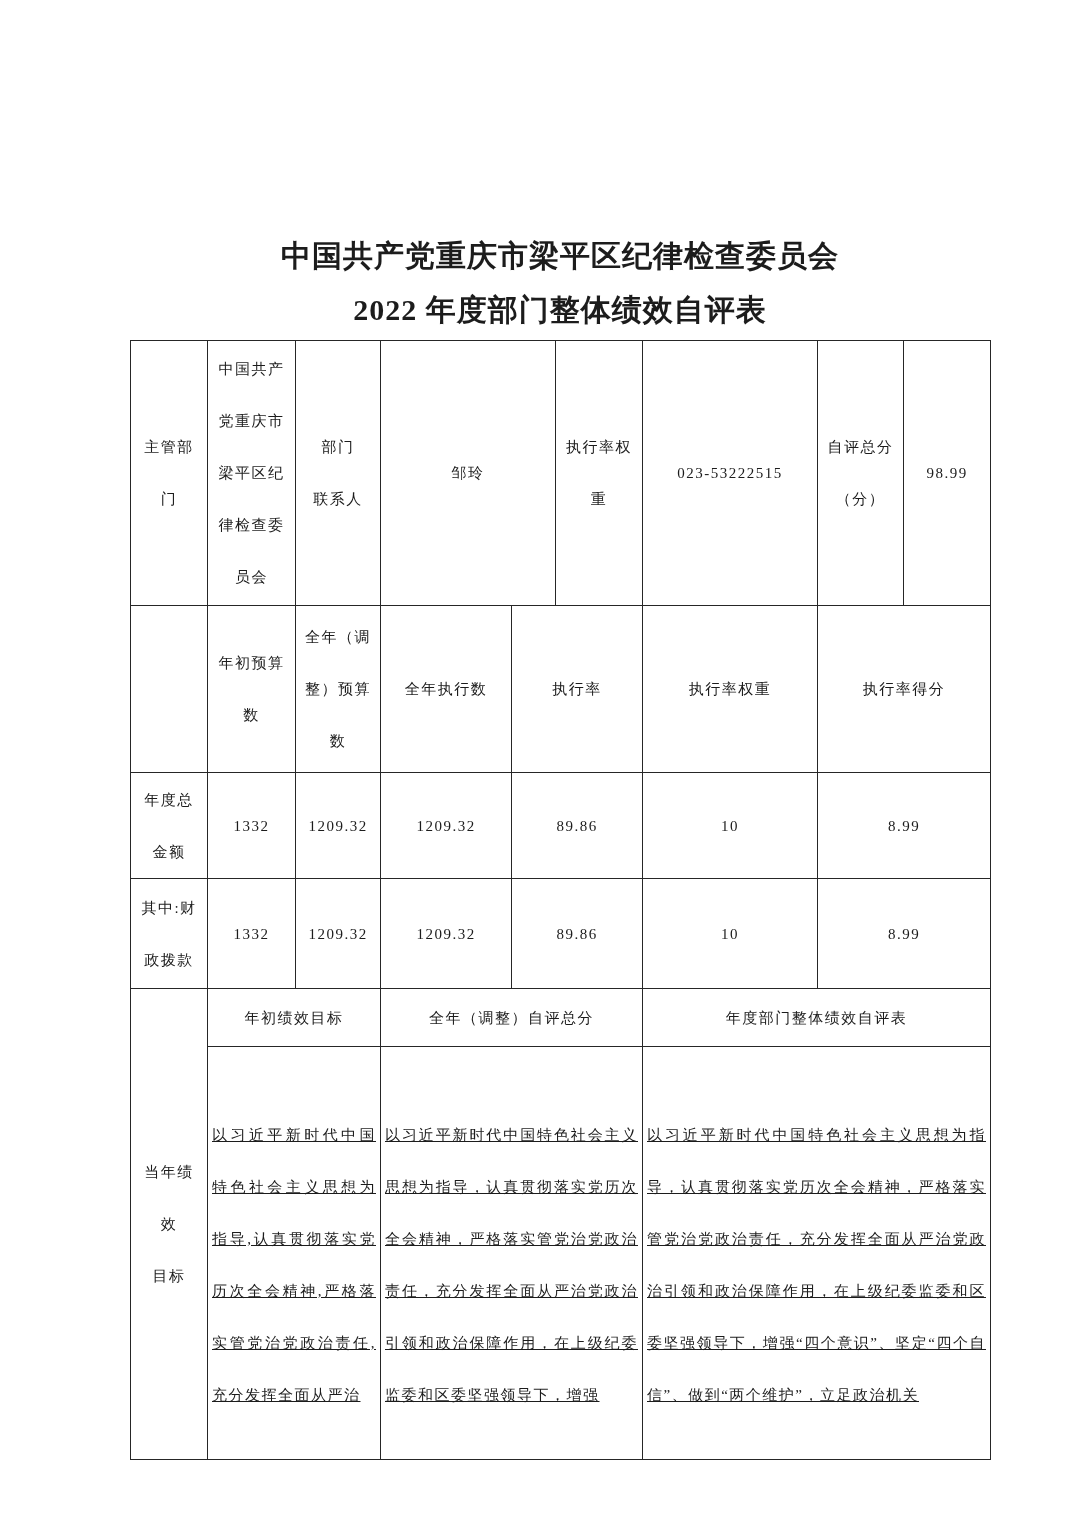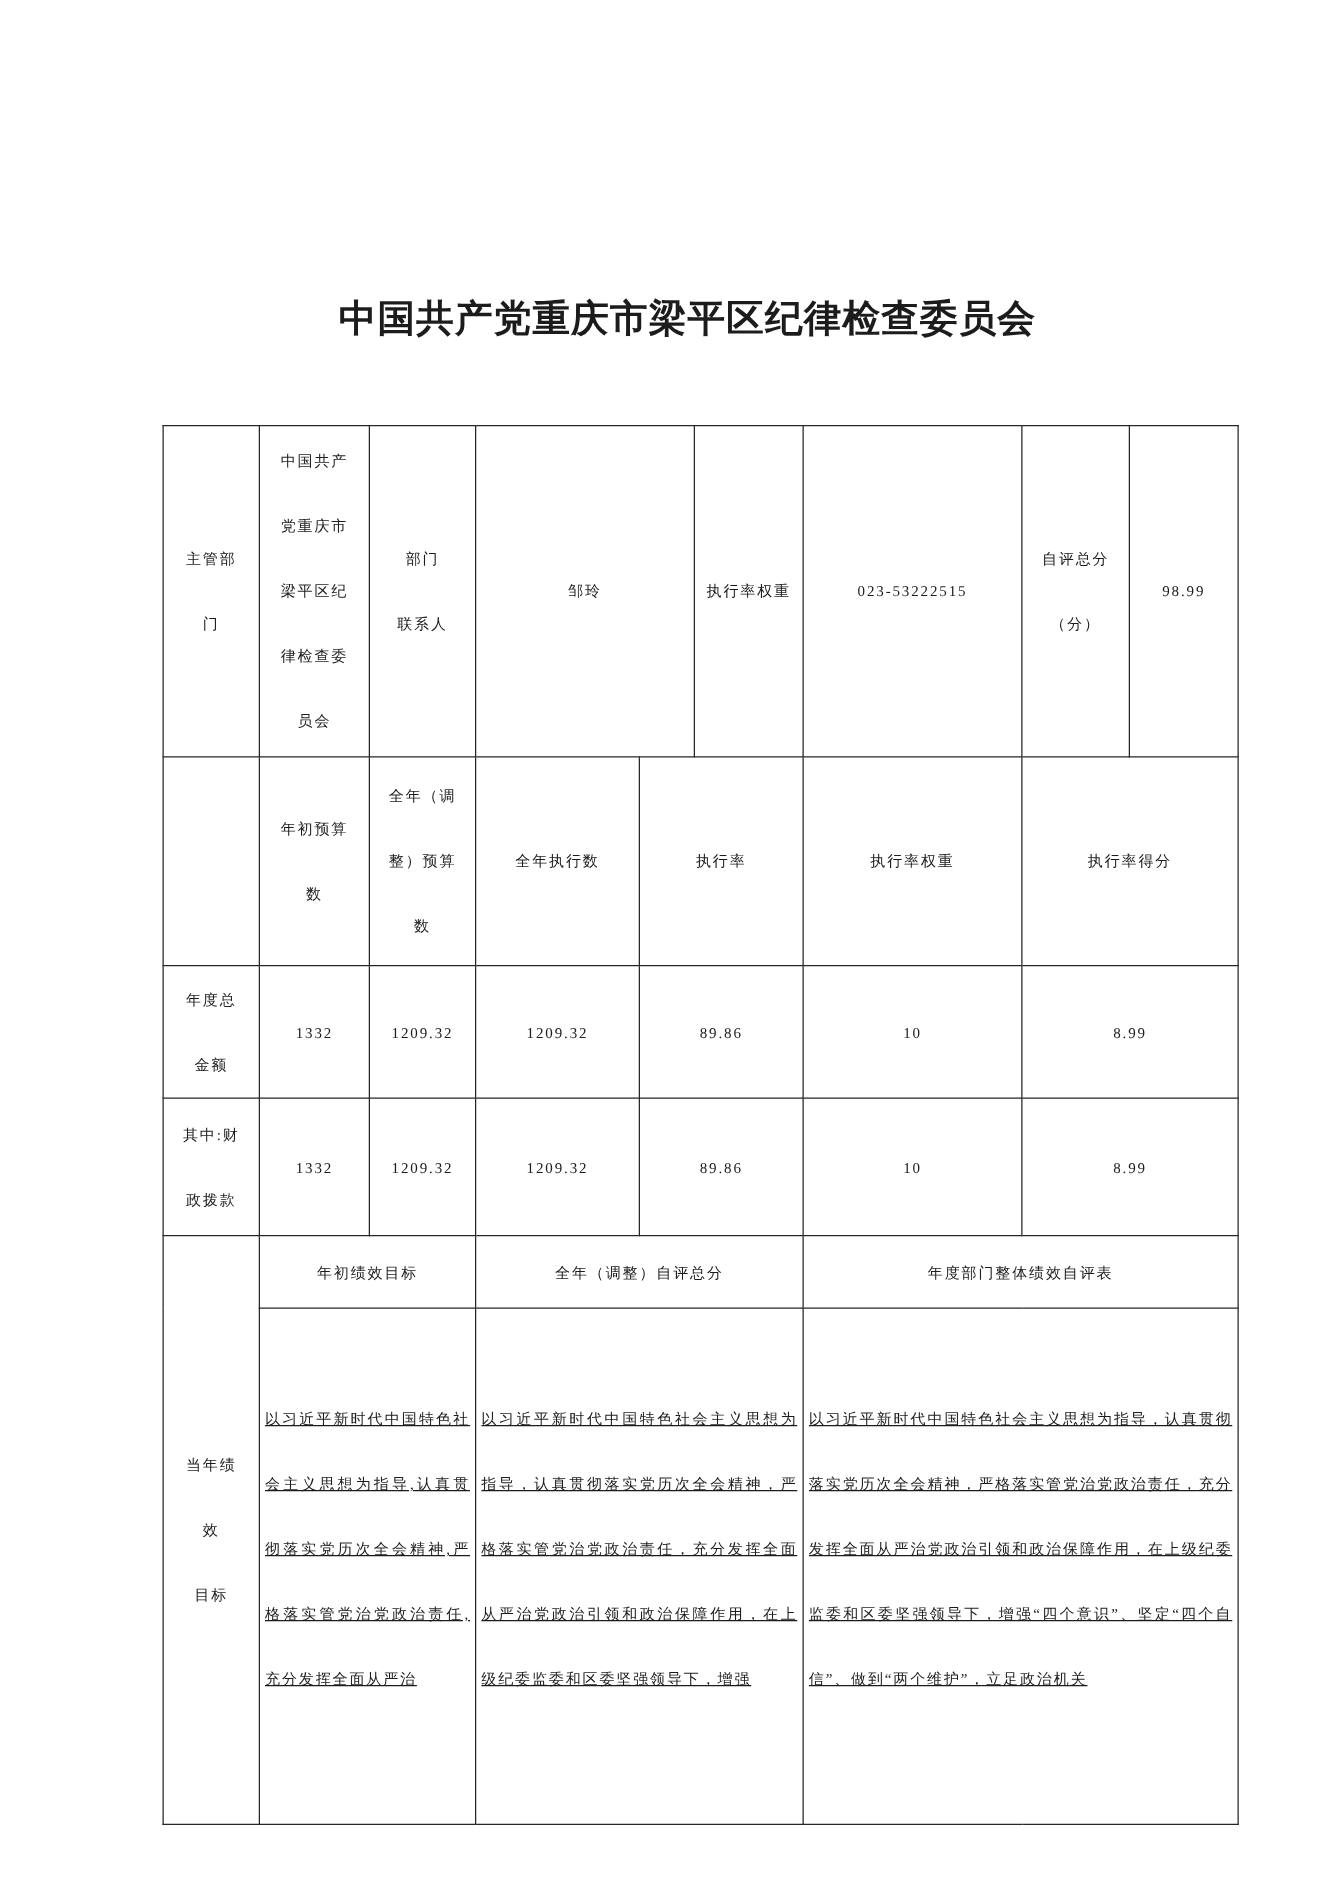--- a/index.html
+++ b/index.html
@@ -8,21 +8,21 @@
     position: relative;
     width: 1074px;
     height: 1520px;
     background: #ffffff;
     color: #1c1c1c;
     font-family: "Liberation Serif", "DejaVu Serif", serif;
     overflow: hidden;
   }
   .titles {
     position: absolute;
-    left: 120px;
+    left: 130px;
     top: 236px;
     width: 860px;
     text-align: center;
   }
   .title {
     font-size: 30px;
     font-weight: 700;
     letter-spacing: 1px;
     line-height: 40px;
     white-space: pre;
@@ -32,21 +32,21 @@
   table.eval {
     position: absolute;
     left: 130px;
     top: 340px;
     width: 860px;
     border-collapse: collapse;
     table-layout: fixed;
   }
   table.eval td {
     border: 1.5px solid #262626;
-    font-size: 12px;
+    font-size: 15px;
     letter-spacing: 1.5px;
     line-height: 52px;
     text-align: center;
     vertical-align: middle;
     white-space: pre-line;
     overflow: hidden;
     padding: 0 4px;
   }
   td.num { font-size: 17px; letter-spacing: 0.5px; }
   tr.r1 { height: 265px; }
@@ -70,20 +70,21 @@
     text-decoration: underline;
   }
 </style>
 </head>
 <body>
 
 <div class="page">
 
   <div class="titles">
     <div class="title">中国共产党重庆市梁平区纪律检查委员会</div>
+    <div class="title">2022 年度部门整体绩效自评表</div>
   </div>
 
   <table class="eval">
     <colgroup>
       <col style="width:77px">
         <col style="width:88px">
         <col style="width:85px">
       <col style="width:131px">
         <col style="width:44px">
         <col style="width:87px">

